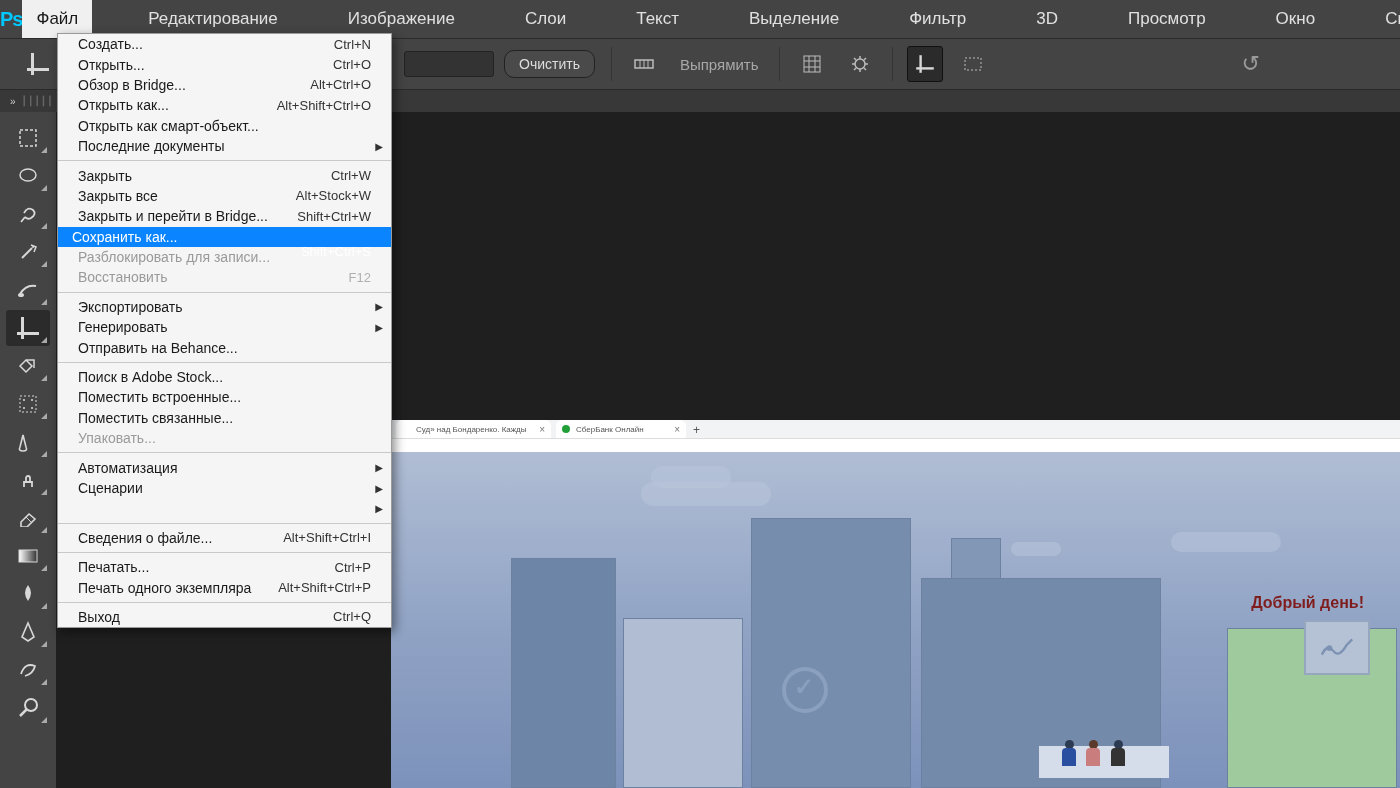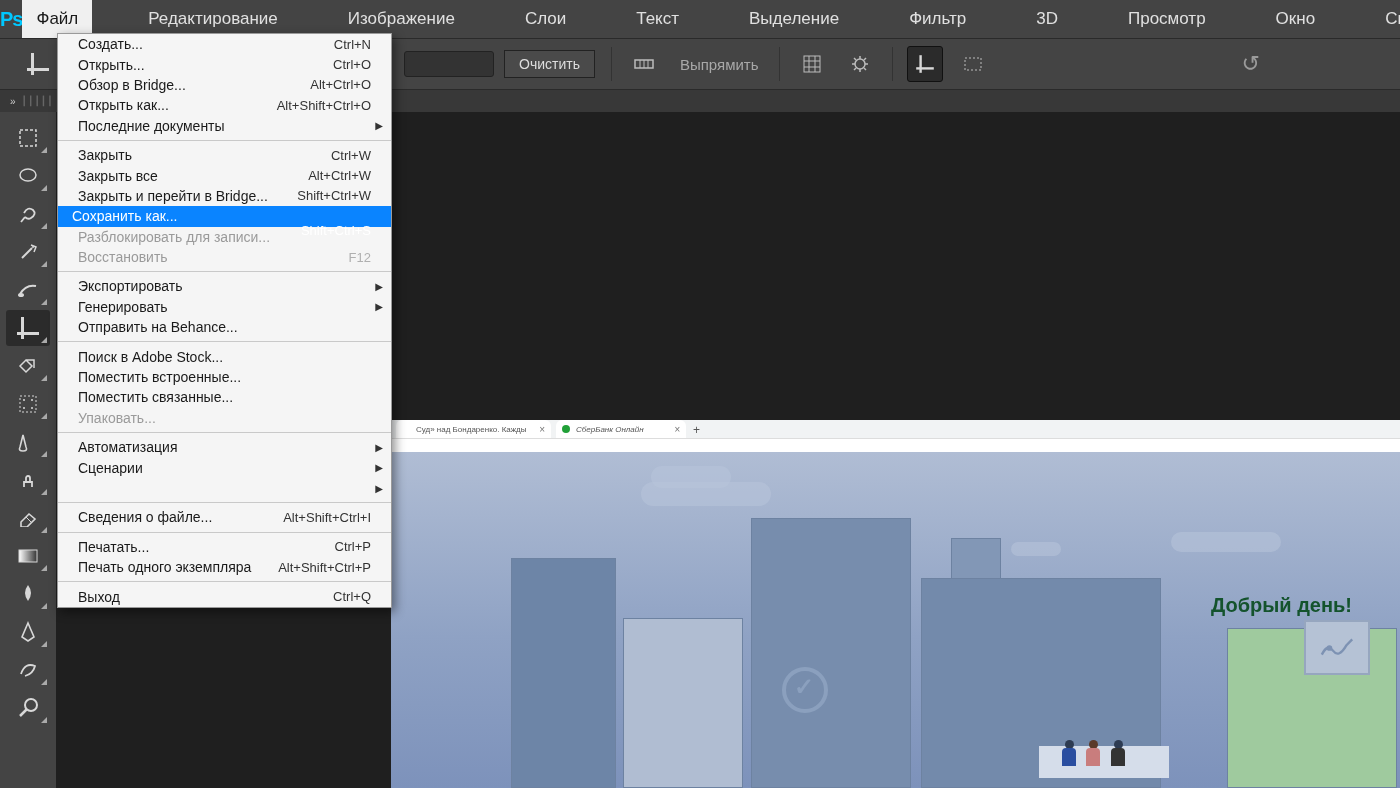--- a/index.html
+++ b/index.html
@@ -7,21 +7,21 @@
 
 .menubar { height:39px; background:#444444; display:flex; align-items:center; border-bottom:1px solid #2a2a2a;}
 .ps-logo { width:64px; height:39px; display:flex; align-items:center; justify-content:center; }
 .ps-logo span { font-family:Arial; font-weight:bold; font-size:20px; color:#00c8ff; letter-spacing:-1px;}
 .menu-item { padding:0 14px; height:38px; display:flex; align-items:center; color:#e0e0e0; font-size:17px; cursor:default; }
 .menu-item.open { background:#f0f0f0; color:#1a1a1a; }
 
 .options-bar { height:51px; background:#444444; display:flex; align-items:center; padding-left:20px; gap:4px; border-bottom:1px solid #2a2a2a; position:relative;}
 .opt-crop-icon{ width:36px; height:36px; display:flex; align-items:center; justify-content:center; color:#ddd;}
 .opt-input{ width:90px; height:26px; background:#333; border:1px solid #222; border-radius:3px;}
-.opt-btn{ height:28px; padding:0 14px; background:#4a4a4a; border:1px solid #222; border-radius:0; color:#ddd; font-size:14px; margin:0 6px; cursor:pointer;}
+.opt-btn{ height:28px; padding:0 14px; background:#4a4a4a; border:1px solid #222; border-radius:10px; color:#ddd; font-size:14px; margin:0 6px; cursor:pointer;}
 .opt-icon{ width:36px; height:36px; display:flex; align-items:center; justify-content:center; color:#b8b8b8; font-size:18px; border-radius:3px; margin:0 4px;}
 .opt-icon.active{ background:#2b2b2b; border:1px solid #111;}
 .opt-text{ color:#a8a8a8; font-size:15px; margin:0 10px;}
 .opt-sep{ width:1px; height:34px; background:#333; margin:0 6px;}
 .reset-icn{ position:absolute; right:140px; color:#9a9a9a; font-size:22px;}
 
 .tabstrip{ height:22px; background:#383838; display:flex; align-items:center; padding-left:4px;}
 .tabstrip .chev{ color:#ccc; font-size:10px; padding:0 6px;}
 .tabstrip .handle{ color:#666; font-size:9px; letter-spacing:1px;}
 
@@ -43,21 +43,21 @@
 .b1{ left:120px; bottom:0; width:105px; height:230px; background:#6d85a7;}
 .b2{ left:232px; bottom:0; width:120px; height:170px; background:#b0bdd2;}
 .b3{ left:360px; bottom:0; width:160px; height:270px;}
 .b4{ left:530px; bottom:0; width:240px; height:210px; background:#738aab;}
 .b5{ left:836px; bottom:0; width:170px; height:160px; background:#9fca9e;}
 .b6{ left:560px; bottom:0; width:50px; height:250px; background:#8297b6;}
 .sber-logo-c{ position:absolute; left:391px; bottom:75px; width:46px; height:46px; border:4px solid #8ba0be; border-radius:50%;}
 .sber-logo-c::after{ content:"✓"; color:#8ba0be; position:absolute; left:8px; top:2px; font-size:24px; font-weight:bold;}
 .sign{ position:absolute; right:30px; top:168px; width:66px; height:55px; background:#b5c2d5; border:2px solid #96a6bf; display:flex; align-items:center; justify-content:center;}
 .sign svg{ width:38px; height:30px;}
-.greet{ position:absolute; right:48px; top:142px; color:#14532d; font-size:20px; font-weight:bold;}
+.greet{ position:absolute; right:36px; top:142px; color:#7f1d1d; font-size:16px; font-weight:bold;}
 .bench{ position:absolute; left:648px; bottom:0; width:130px; height:60px;}
 .bench .bwall{ position:absolute; bottom:10px; left:0; right:0; height:32px; background:#d5ddea;}
 .bench .ppl{ position:absolute; bottom:18px; left:20px; width:90px; height:30px;}
 .person{ display:inline-block; width:14px; height:26px; position:relative; margin:0 3px;}
 .person .hd{ width:9px; height:9px; border-radius:50%; background:#2d3b52; position:absolute; top:0; left:3px;}
 .person .bd{ position:absolute; top:8px; width:14px; height:18px; border-radius:4px 4px 0 0;}
 .img-head{ position:absolute; left:335px; right:0; top:308px; height:32px; background:#f1f3f4;}
 .br-tab{ position:absolute; top:0; height:18px; background:#fff; border-radius:6px 6px 0 0; font-size:8px; color:#555; display:flex; align-items:center; padding:0 6px; gap:6px;}
 .br-tab .cls{ color:#777; font-size:10px; margin-left:auto;}
 .br-addr{ position:absolute; top:18px; left:0; right:0; height:14px; background:#fff; border-top:1px solid #ddd;}
@@ -258,21 +258,21 @@
 
 <div class="canvas-area">
   <div class="canvas">
 
     <div class="img-head">
       <div class="br-tab" style="left:5px; width:155px;">
         <span style="width:8px;height:8px;border-radius:50%;"></span>
         <span>Суд» над Бондаренко. Кажды</span>
           <span class="cls">×</span>
       </div>
-      <div class="br-tab" style="left:165px; width:130px;font-style:italic;">
+      <div class="br-tab" style="left:165px; width:130px;">
         <span style="width:8px;height:8px;border-radius:50%;background:#21a038"></span>
         <span>СберБанк Онлайн</span>
           <span class="cls">×</span>
       </div>
       <div style="position:absolute;left:302px;top:3px;color:#555;font-size:12px">+</div>
       <div class="br-addr"></div>
     </div>
     <div class="img-zone" style="top:340px">
       <div class="sky"></div>
       <div class="cloud c1"></div>
@@ -316,31 +316,34 @@
     </div>
     <div class="dm-row">
       <span class="lbl">Обзор в Bridge...</span>
       <span class="sc">Alt+Ctrl+O</span>
     </div>
     <div class="dm-row">
       <span class="lbl">Открыть как...</span>
       <span class="sc">Alt+Shift+Ctrl+O</span>
     </div>
     <div class="dm-row">
+      <span class="lbl">Открыть как смарт-объект...</span>
+    </div>
+    <div class="dm-row">
       <span class="lbl">Последние документы</span>
       <span class="arw">▶</span>
     </div>
     <div class="dm-sep"></div>
     <div class="dm-row">
       <span class="lbl">Закрыть</span>
       <span class="sc">Ctrl+W</span>
     </div>
     <div class="dm-row">
       <span class="lbl">Закрыть все</span>
-      <span class="sc">Alt+Ctrl+W</span>
+      <span class="sc">Alt+Stock+W</span>
     </div>
     <div class="dm-row">
       <span class="lbl">Закрыть и перейти в Bridge...</span>
       <span class="sc">Shift+Ctrl+W</span>
     </div>
     <div class="dm-row hl">
       <span class="lbl">Сохранить как...</span>
       <span class="sc">Shift+Ctrl+S</span>
     </div>
     <div class="dm-row disabled">

